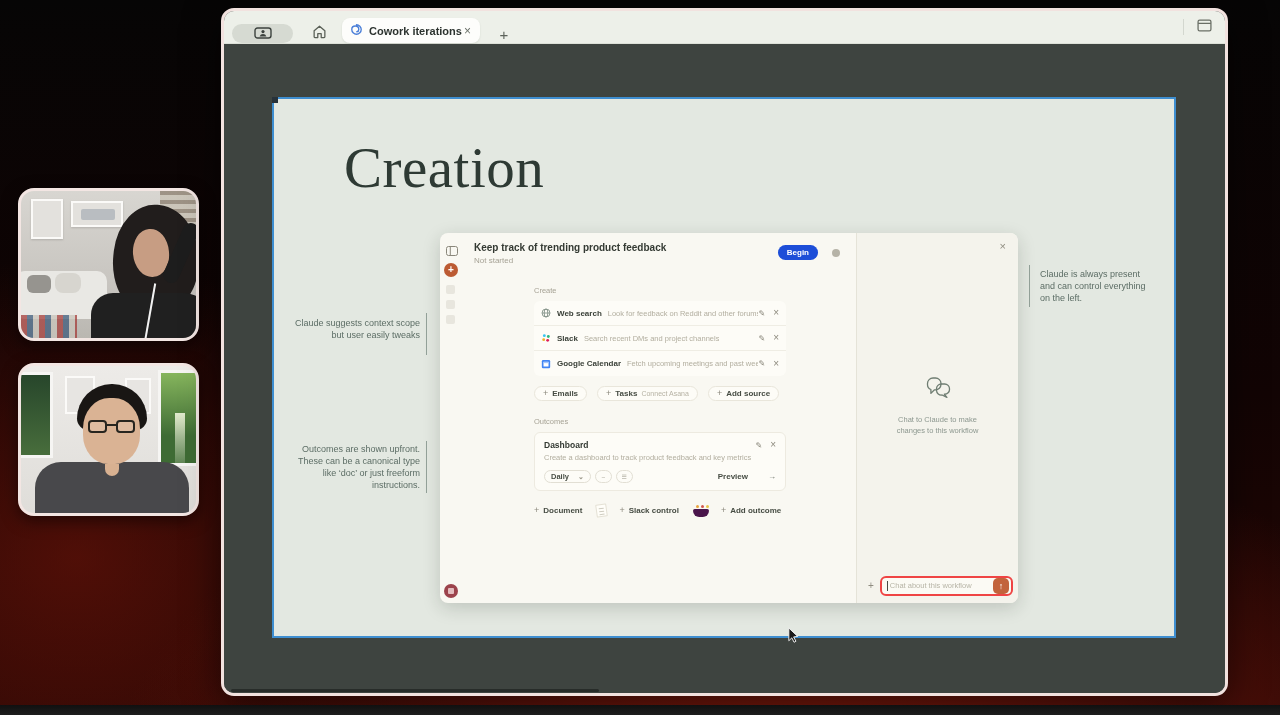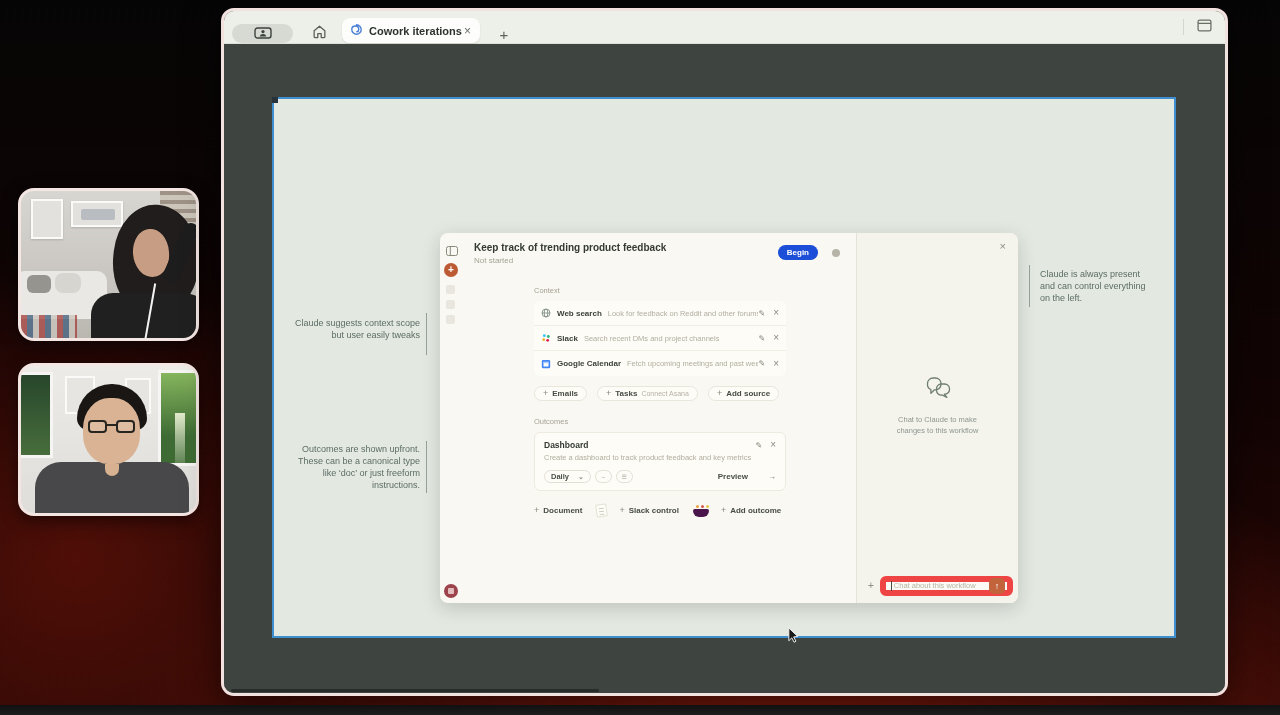--- a/index.html
+++ b/index.html
@@ -126,21 +126,21 @@
   .slackmsg-graphic .bowl{position:absolute;bottom:0;left:0;width:16px;height:8px;background:#4a154b;border-radius:2px 2px 7px 7px;}
 
   
   .mock-chat{position:absolute;right:0;top:0;bottom:0;width:162px;background:#f4f3ec;border-left:1px solid #e5e3d8;border-radius:0 8px 8px 0;}
   .chat-close{position:absolute;top:8px;right:12px;font-size:11px;color:#8f8c80;line-height:1;}
   .chat-bubble{position:absolute;top:30px;left:9px;width:116px;background:#ebe9db;border-radius:8px;padding:7px 8px;font-size:7.5px;line-height:1.45;color:#47564c;}
   .chat-empty{position:absolute;top:142px;left:0;right:0;text-align:center;}
   .chat-empty-text{width:100px;margin:10px auto 0;font-size:7.5px;line-height:1.4;color:#8d9890;}
   .chat-inputrow{position:absolute;left:5px;right:5px;bottom:7px;height:21px;display:flex;align-items:center;}
   .chat-plus{font-size:10px;color:#8f8c80;padding:0 6px;}
-  .chat-field{flex:1;display:flex;align-items:center;background:#fbfaf4;border:6px solid #ef4444;border-radius:6px;height:20px;padding:0 2px 0 5px;}
+  .chat-field{flex:1;display:flex;align-items:center;background:#fbfaf4;border:2px solid #ef4444;border-radius:6px;height:20px;padding:0 2px 0 5px;}
   .caret{width:1px;height:10px;background:#4a4a44;}
   .chat-ph{font-size:7.5px;color:#b7b4a6;margin-left:2px;flex:1;white-space:nowrap;overflow:hidden;}
   .send-btn{width:16px;height:16px;background:#c2633c;border-radius:5px;color:#fff;font-size:9px;line-height:16px;text-align:center;}
 
   .cursor{position:absolute;left:562px;top:583px;width:15px;height:17px;}
 </style>
 </head>
 <body>
 
 <div class="tile tile1">
@@ -216,20 +216,21 @@
             </svg>
         </span>
       </div>
     </div>
   </div>
 
   <div class="content">
 
     <div class="slide">
       <div class="corner-handle"></div>
+      <div class="slide-title">Creation</div>
 
       <div class="ann ann1">Claude suggests context scope but user easily tweaks</div>
       <div class="ann-rule rule1"></div>
       <div class="ann ann2">Outcomes are shown upfront. These can be a canonical type like ‘doc’ or just freeform instructions.</div>
       <div class="ann-rule rule2"></div>
       <div class="ann ann3">Claude is always present and can control everything on the left.</div>
       <div class="ann-rule rule3"></div>
 
       <div class="mockup">
         <div class="mock-side">
@@ -248,21 +249,21 @@
             </div>
         </div>
 
         <div class="mock-main">
           <div class="mock-title">Keep track of trending product feedback</div>
           <div class="mock-status">Not started</div>
           <div class="begin-btn">Begin</div>
           <div class="settings-dot"></div>
 
           <div class="mock-content">
-            <div class="sec-label">Context</div>
+            <div class="sec-label">Create</div>
             <div class="rows">
               <div class="crow">
                 <span>
                   <svg width="10" height="10" viewBox="0 0 12 12">
                       <circle cx="6" cy="6" r="4.8" fill="none" stroke="#7a8a7f"></circle>
                       <ellipse cx="6" cy="6" rx="2.2" ry="4.8" fill="none" stroke="#7a8a7f"></ellipse>
                       <line x1="1.2" y1="6" x2="10.8" y2="6" stroke="#7a8a7f"></line>
                     </svg>
                 </span>
                 <span class="nm">Web search</span>

